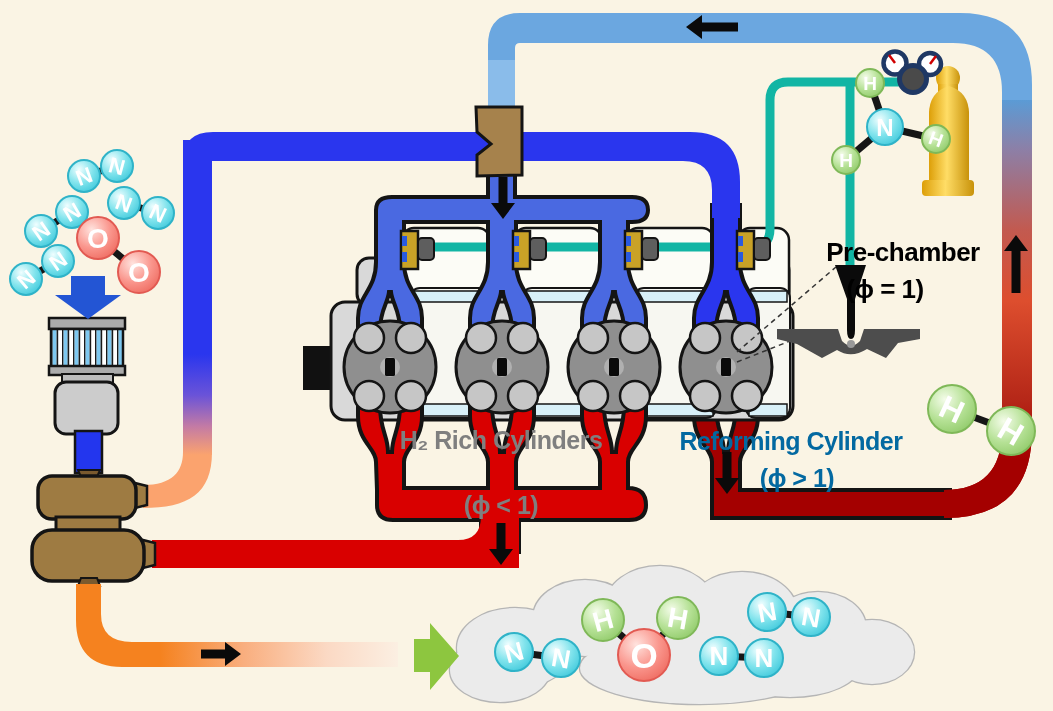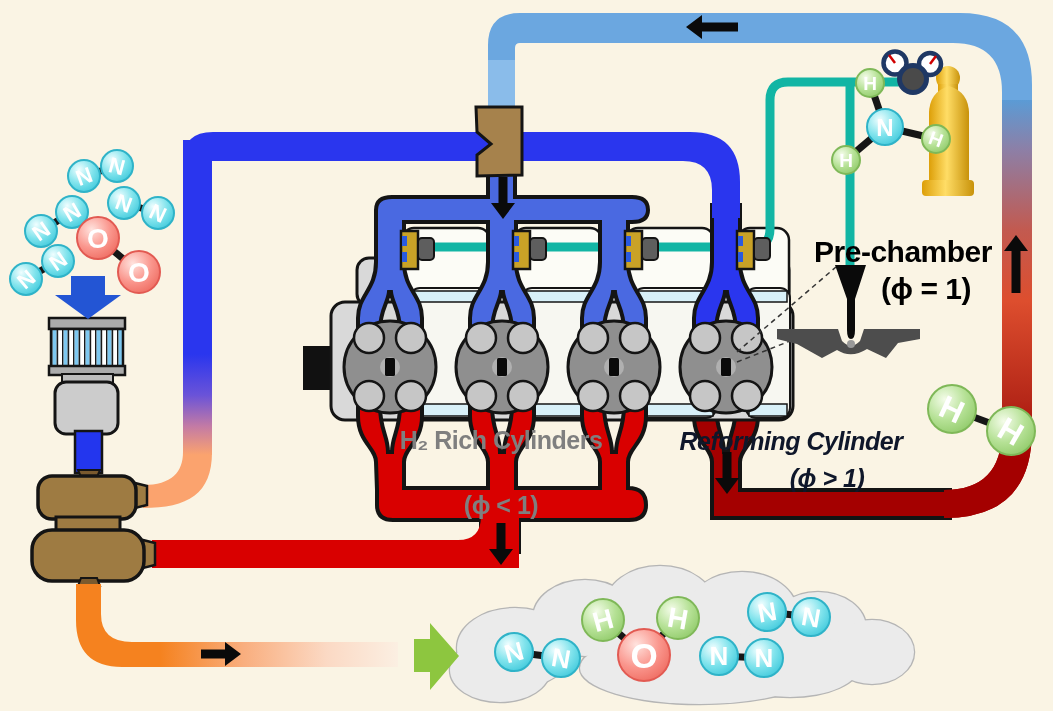--- a/index.html
+++ b/index.html
@@ -2,22 +2,22 @@
 <html><head>
 <meta charset="utf-8">
 <style>
   html,body{margin:0;padding:0;background:#FAF4E4;}
   .scene{position:relative;width:1053px;height:711px;background:#FAF4E4;overflow:hidden;
          font-family:"Liberation Sans",sans-serif;}
   .scene svg{position:absolute;left:0;top:0;}
   .lbl{position:absolute;transform:translate(-50%,-50%);font-weight:bold;font-size:25px;
        white-space:nowrap;z-index:5;letter-spacing:-0.5px;}
   .lbl-grey{color:#7F7F7F;}
-  .lbl-dark{color:#0f172a;font-style:italic;}
-  .lbl-black{color:#000;font-size:30px;}
+  .lbl-dark{color:#0369a1;}
+  .lbl-black{color:#000;font-size:26px;}
 </style>
 </head>
 <body>
 
 <div class="scene">
 <svg width="1053" height="711" viewBox="0 0 1053 711" xmlns="http://www.w3.org/2000/svg">
   <defs>
     <linearGradient id="riserGrad" gradientUnits="userSpaceOnUse" x1="0" y1="100" x2="0" y2="518">
       <stop offset="0" stop-color="#5B9BD5"></stop>
           <stop offset="0.12" stop-color="#8D7FA6"></stop>
@@ -382,16 +382,16 @@
             <circle cx="811" cy="617" r="19" fill="url(#gN)" stroke="#2FB3C8" stroke-width="2"></circle>
             <text x="811" y="617" text-anchor="middle" dy="0.36em" fill="#FFF" font-family="&quot;Liberation Sans&quot;, sans-serif" font-weight="bold" font-size="26" transform="rotate(10 811 617)">N</text>
           </g>
         </g>
       </g>
 </svg>
 
 <div class="lbl lbl-grey" style="left:501px;top:440px;">H₂ Rich Cylinders</div>
 <div class="lbl lbl-grey" style="left:501px;top:505px;">(ϕ &lt; 1)</div>
 <div class="lbl lbl-dark" style="left:791px;top:441px;">Reforming Cylinder</div>
-<div class="lbl lbl-dark" style="left:797px;top:478px;margin-left:30px;">(ϕ &gt; 1)</div>
+<div class="lbl lbl-dark" style="left:797px;top:478px;">(ϕ &gt; 1)</div>
 <div class="lbl lbl-black" style="left:903px;top:252px;">Pre-chamber</div>
-<div class="lbl lbl-black" style="left:926px;top:289px;">(ϕ = 1)</div>
+<div class="lbl lbl-black" style="left:885px;top:289px;">(ϕ = 1)</div>
 </div>
 
 </body></html>

